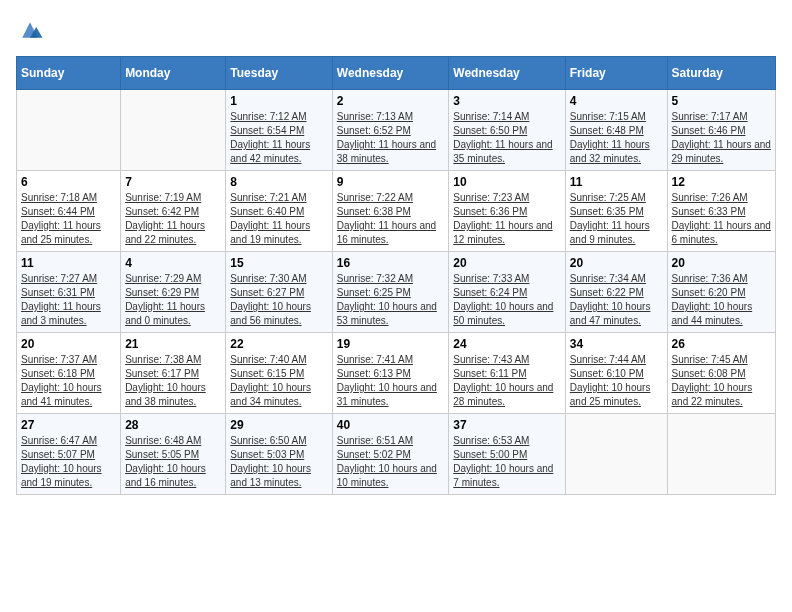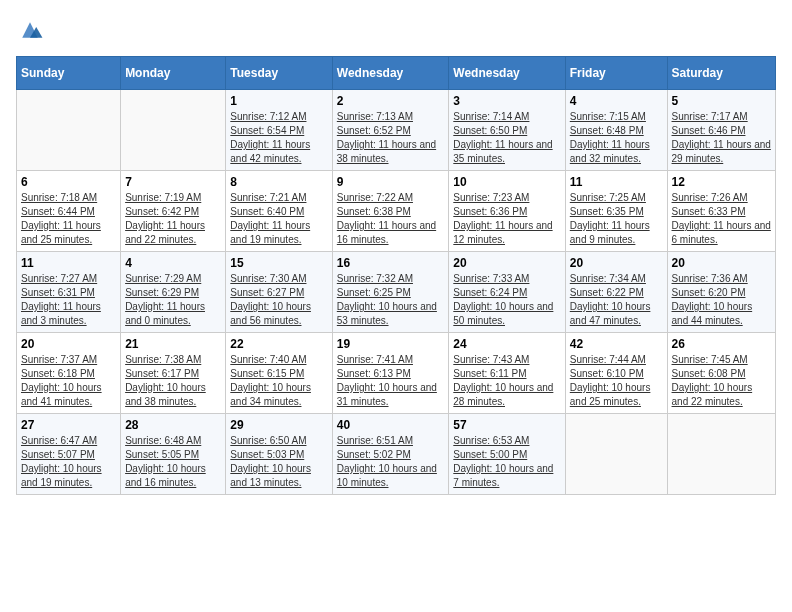--- a/index.html
+++ b/index.html
@@ -223,21 +223,21 @@
         </td>
         <td>
           <span class="day-num">19</span>
           <div class="day-info">Sunrise: 7:41 AM<br>Sunset: 6:13 PM<br>Daylight: 10 hours and 31 minutes.</div>
         </td>
         <td>
           <span class="day-num">24</span>
           <div class="day-info">Sunrise: 7:43 AM<br>Sunset: 6:11 PM<br>Daylight: 10 hours and 28 minutes.</div>
         </td>
         <td>
-          <span class="day-num">42</span>
+          <span class="day-num">34</span>
           <div class="day-info">Sunrise: 7:44 AM<br>Sunset: 6:10 PM<br>Daylight: 10 hours and 25 minutes.</div>
         </td>
         <td>
           <span class="day-num">26</span>
           <div class="day-info">Sunrise: 7:45 AM<br>Sunset: 6:08 PM<br>Daylight: 10 hours and 22 minutes.</div>
         </td>
       </tr>
       <tr>
         <td>
           <span class="day-num">27</span>
@@ -249,20 +249,20 @@
         </td>
         <td>
           <span class="day-num">29</span>
           <div class="day-info">Sunrise: 6:50 AM<br>Sunset: 5:03 PM<br>Daylight: 10 hours and 13 minutes.</div>
         </td>
         <td>
           <span class="day-num">40</span>
           <div class="day-info">Sunrise: 6:51 AM<br>Sunset: 5:02 PM<br>Daylight: 10 hours and 10 minutes.</div>
         </td>
         <td>
-          <span class="day-num">57</span>
+          <span class="day-num">37</span>
           <div class="day-info">Sunrise: 6:53 AM<br>Sunset: 5:00 PM<br>Daylight: 10 hours and 7 minutes.</div>
         </td>
         <td class="empty-cell"></td>
         <td class="empty-cell"></td>
       </tr>
     </tbody>
 </table>
 
 </body></html>

